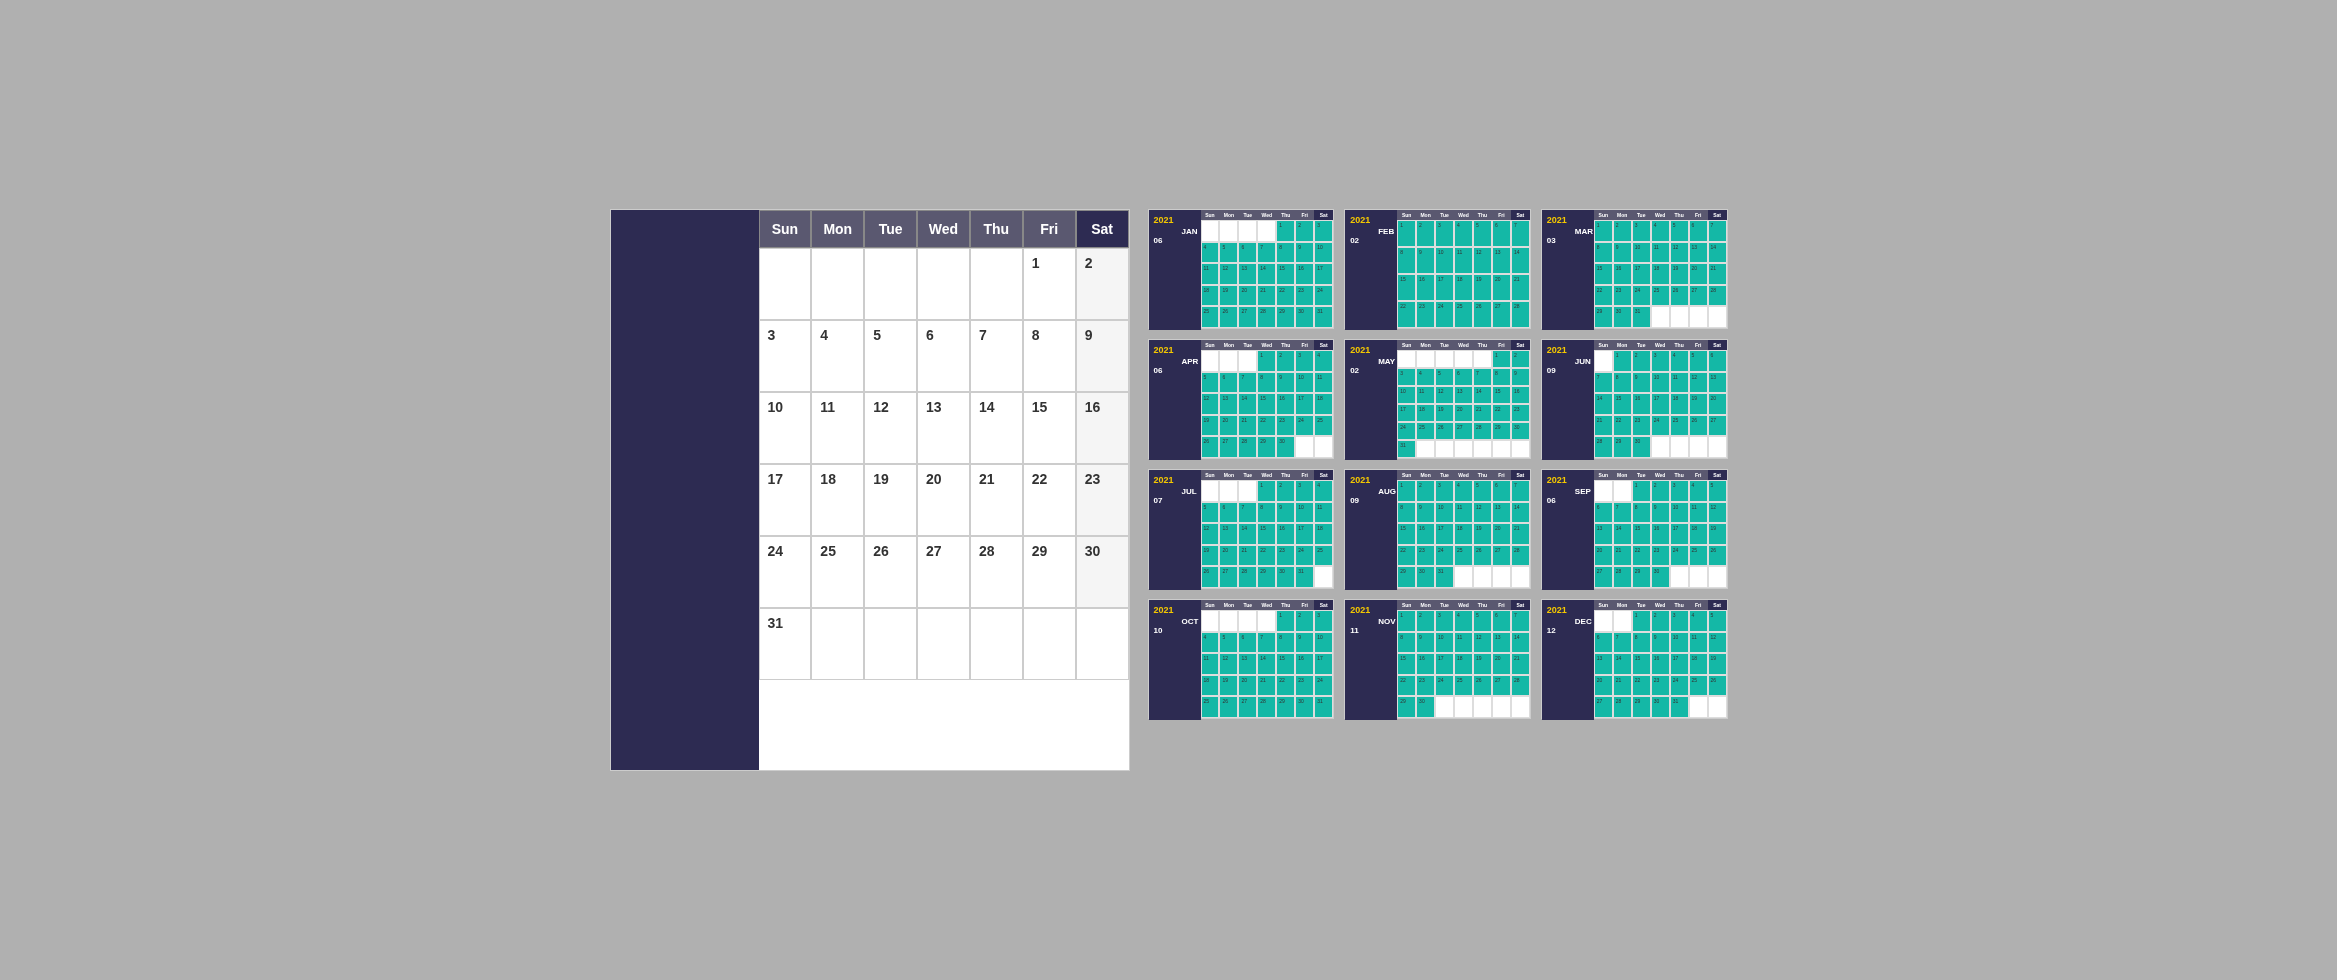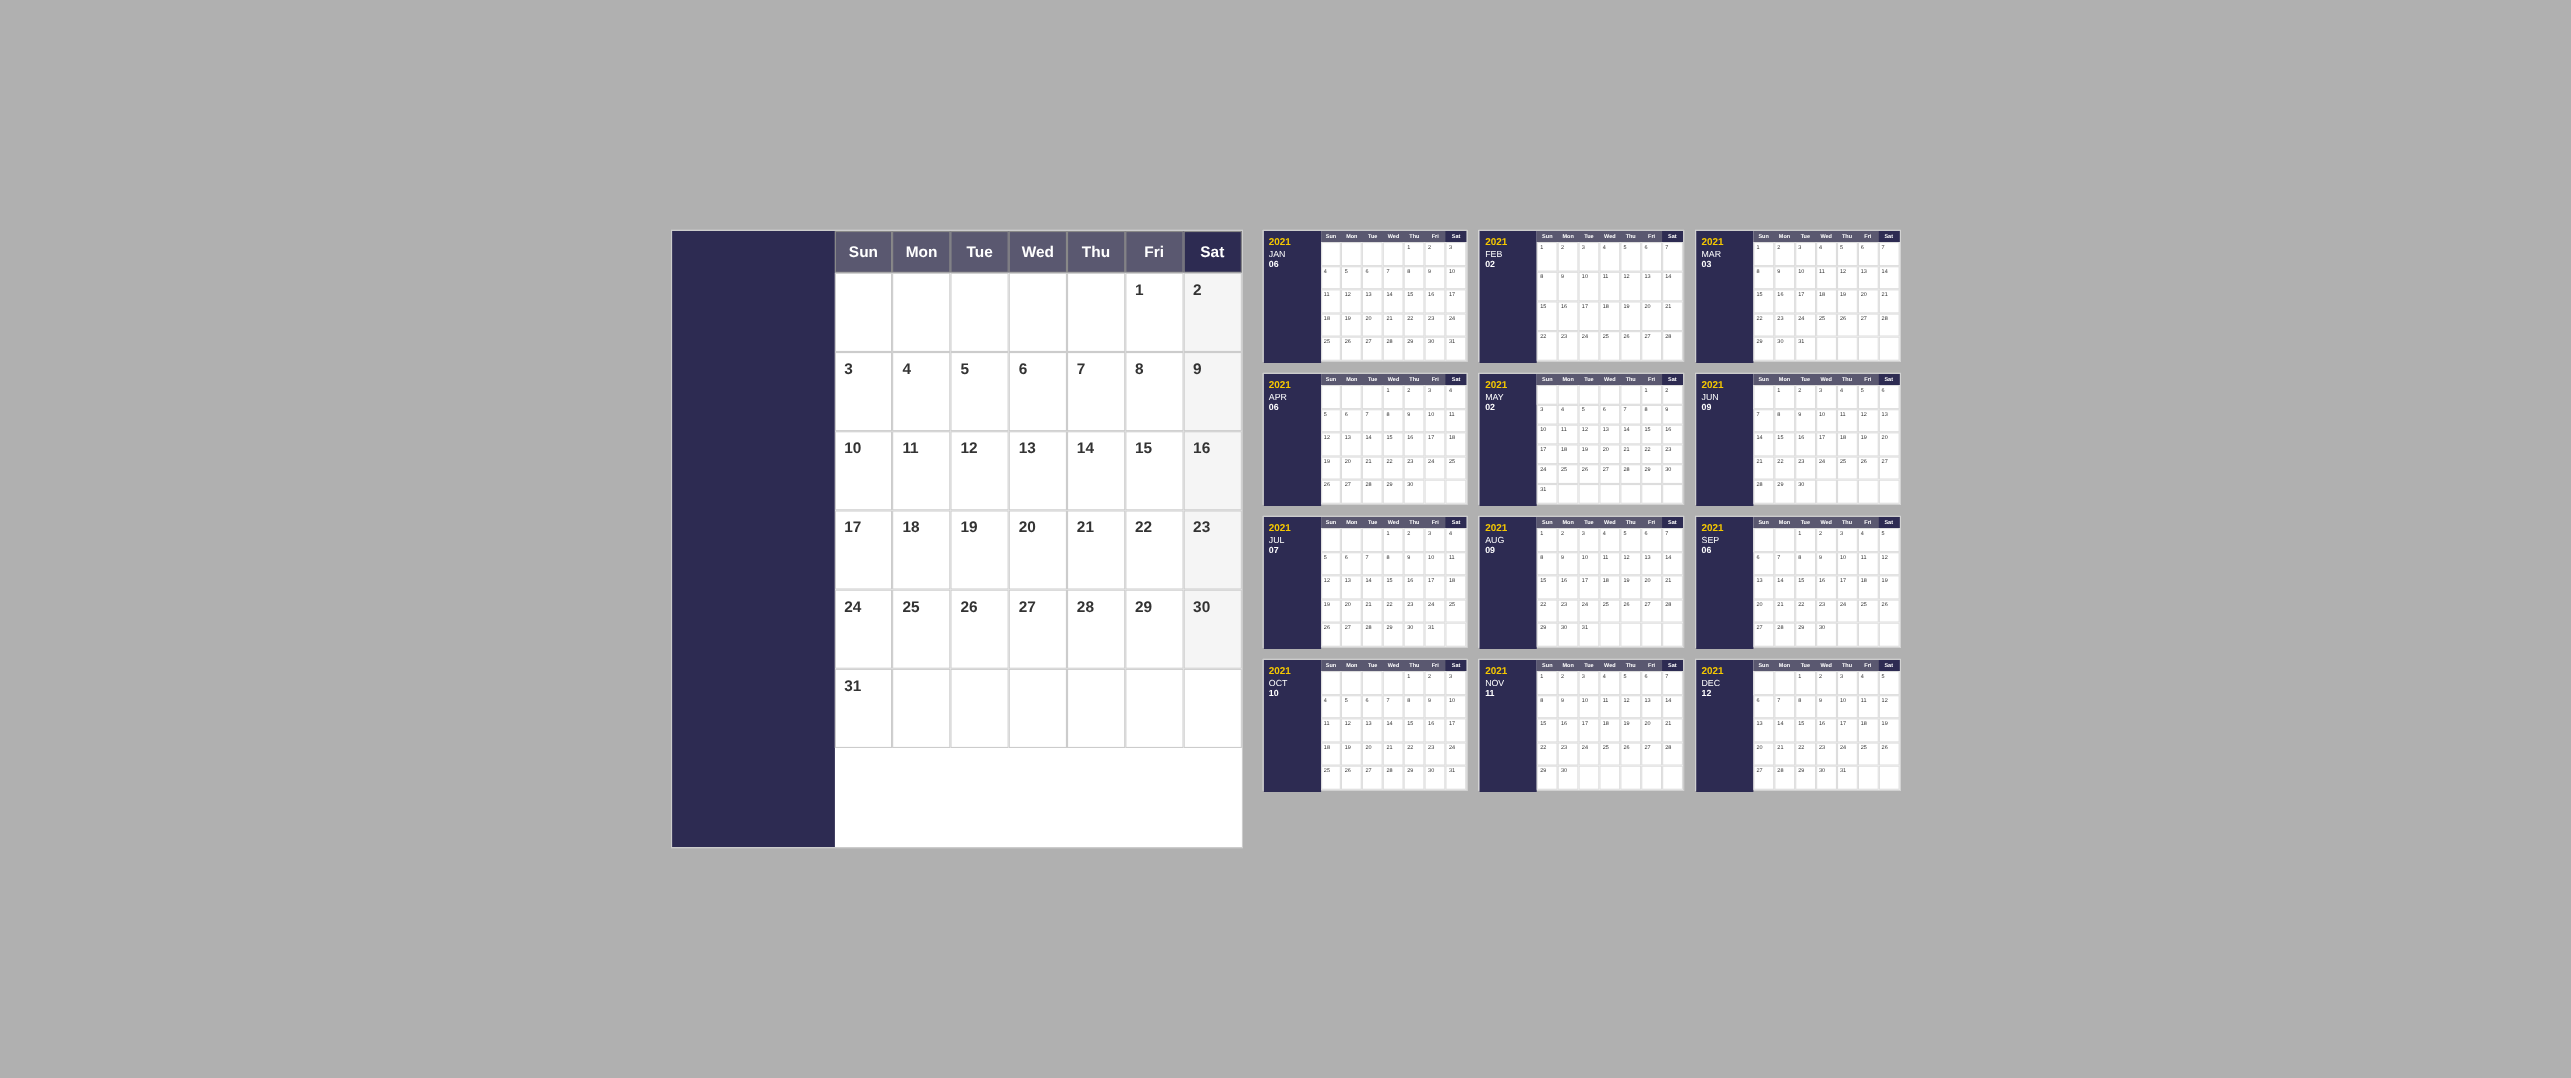--- a/index.html
+++ b/index.html
@@ -94,21 +94,21 @@
     
     .mini-calendars-grid {
       display: grid;
       grid-template-columns: repeat(3, 1fr);
       grid-template-rows: repeat(4, auto);
       gap: 10px;
       width: 580px;
     }
     .mini-cal {
       display: flex;
-      background: #ffffff;
+      background: #14b8a6;
       border: 1px solid #ccc;
       height: 120px;
     }
     .mini-sidebar {
       background: #2d2b52;
       width: 52px;
       min-height: 120px;
       display: flex;
       flex-direction: column;
       justify-content: flex-start;
@@ -116,23 +116,24 @@
     }
     .mini-year {
       color: #f5c800;
       font-size: 9px;
       font-weight: 900;
       line-height: 1.1;
     }
     .mini-month-name {
       color: white;
       font-size: 8px;
-      font-weight: 400;
+      font-weight: 700;
       margin-top: 2px;
       line-height: 1.1;
+      margin-left: 28px;
     }
     .mini-month-num {
       color: white;
       font-size: 8px;
       font-weight: 700;
       line-height: 1.1;
     }
     .mini-grid-area {
       flex: 1;
       display: flex;

